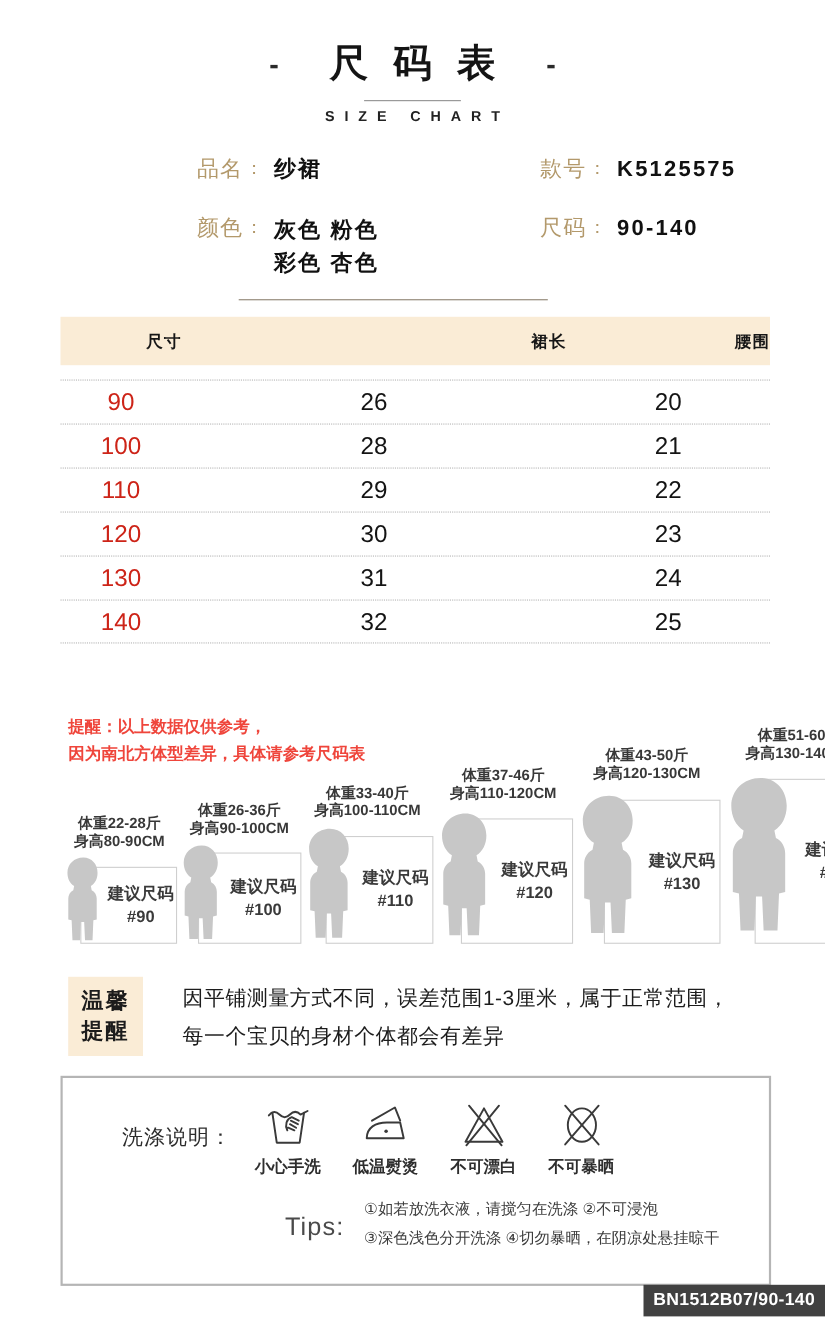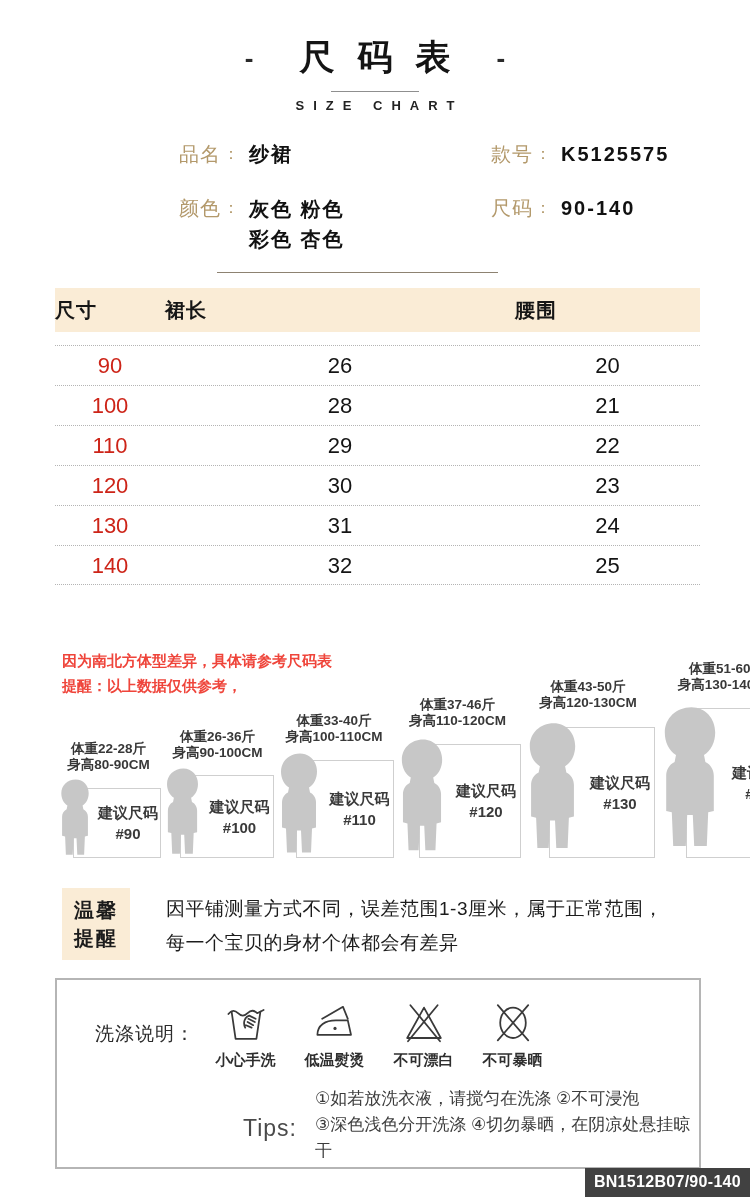--- a/index.html
+++ b/index.html
@@ -21,21 +21,21 @@
   .p-label { color:#b3996b; letter-spacing:1px; white-space:nowrap; }
   .p-colon { color:#b3996b; font-size:16px; margin:0 4px 0 2px; }
   .p-value { color:#111; font-weight:700; margin-left:6px; letter-spacing:2px; white-space:nowrap; }
   .p-value .v-line { line-height:30px; }
 
   .divider-line { position:absolute; top:272px; left:217px; width:281px; height:0; border-top:1px solid #8d8271; }
 
   
   .size-table { position:absolute; top:288px; left:55px; width:645px; }
   .t-head { display:grid; grid-template-columns:110px 350px 185px; background:#faecd6; height:44px; align-items:center; }
-  .t-head div { text-align:left; font-size:20px; font-weight:700; color:#161616; letter-spacing:1px; }
+  .t-head div { text-align:right; font-size:15px; font-weight:700; color:#161616; letter-spacing:1px; }
   .t-body { margin-top:13px; }
   .t-row { display:grid; grid-template-columns:110px 350px 185px; height:40px; border-top:1px dotted #b4b4b4; }
   .t-row:last-child { border-bottom:1px dotted #b4b4b4; }
   .t-row div { text-align:center; line-height:40px; font-size:22px; color:#141414; }
   .t-row .size-cell { color:#cd2418; }
 
   
   .lower { position:absolute; top:648px; left:0; width:750px; height:212px; }
   .notice { position:absolute; top:0; left:62px; font-size:15px; font-weight:700; color:#ef453b; line-height:25px; }
   .figures { position:absolute; left:56px; right:6px; bottom:2px; display:flex; justify-content:space-between; align-items:flex-end; }
@@ -51,31 +51,31 @@
   .f4 .fig-visual { height:124px; } .f4 .fig-box { width:102px; height:114px; margin-left:25px; padding-left:32px; }
   .f5 .fig-visual { height:142px; } .f5 .fig-box { width:106px; height:131px; margin-left:28px; padding-left:36px; }
   .f6 .fig-visual { height:160px; } .f6 .fig-box { width:112px; height:150px; margin-left:31px; padding-left:40px; }
 
   
   .reminder { position:absolute; top:888px; left:62px; display:flex; align-items:center; }
   .rem-label { background:#faecd6; padding:8px 12px; font-size:20px; font-weight:700; color:#1c1c1c; line-height:28px; text-align:center; letter-spacing:2px; }
   .rem-text { margin-left:36px; font-size:19px; color:#1c1c1c; line-height:34px; padding-top:4px; letter-spacing:0.5px; }
 
   
-  .care-box { position:absolute; top:978px; left:55px; width:646px; height:191px; border:2px solid #b5b5b5; background:#fff; }
+  .care-box { position:absolute; top:978px; left:55px; width:646px; height:191px; border:2px solid #b5b5b5; background:#fff;padding-left:16px; }
   .care-row1 { display:flex; align-items:center; padding:18px 0 0 38px; }
   .care-label { font-size:19px; color:#2c2c2c; letter-spacing:1px; white-space:nowrap; }
   .care-icons { display:flex; margin-left:6px; }
   .care-icon { width:89px; display:flex; flex-direction:column; align-items:center; }
   .care-icon svg { width:48px; height:48px; }
   .care-icon svg path, .care-icon svg line, .care-icon svg ellipse { fill:none; stroke:#3a3a3a; stroke-width:2.2; stroke-linecap:round; stroke-linejoin:round; }
   .icon-caption { margin-top:5px; font-size:15px; font-weight:600; color:#2e2e2e; white-space:nowrap; }
   .care-row2 { display:flex; align-items:center; margin:16px 0 0 186px; }
   .tips-label { font-size:23px; color:#4a4a4a; font-weight:500; letter-spacing:1px; margin-top:6px; }
-  .tips-text { margin-left:18px; font-size:17px; color:#3c3c3c; line-height:26px; }
+  .tips-text { margin-left:18px; font-size:14px; color:#3c3c3c; line-height:26px; }
 
   
   .footer-tag { position:absolute; right:0; bottom:0; background:#414141; color:#ffffff; font-weight:700; font-size:16px; padding:5px 9px 6px 9px; letter-spacing:0.3px; }
 </style>
 </head>
 <body>
 
 <div class="page">
 
   <div class="header">
@@ -151,22 +151,22 @@
       <div class="t-row">
         <div class="size-cell">140</div>
         <div>32</div>
         <div>25</div>
       </div>
     </div>
   </div>
 
   <div class="lower">
     <div class="notice">
+      <div>提醒：以上数据仅供参考，</div>
       <div>因为南北方体型差异，具体请参考尺码表</div>
-      <div>提醒：以上数据仅供参考，</div>
     </div>
     <div class="figures">
 
       <div class="fig f1">
         <div class="fig-label">
           <div>体重22-28斤</div>
           <div>身高80-90CM</div>
         </div>
         <div class="fig-visual">
           <svg class="sil" width="38" height="80" viewBox="0 0 50 105">

